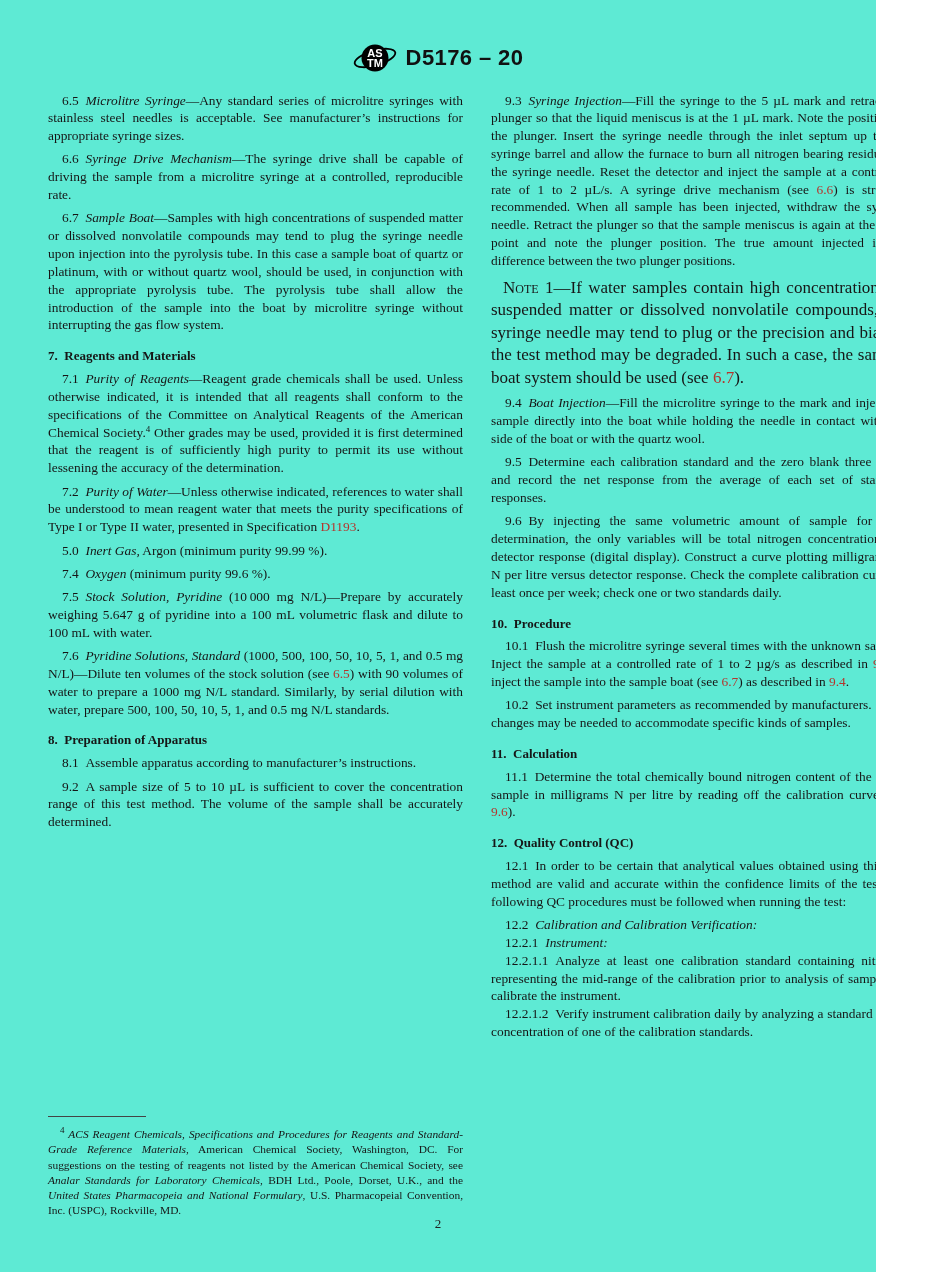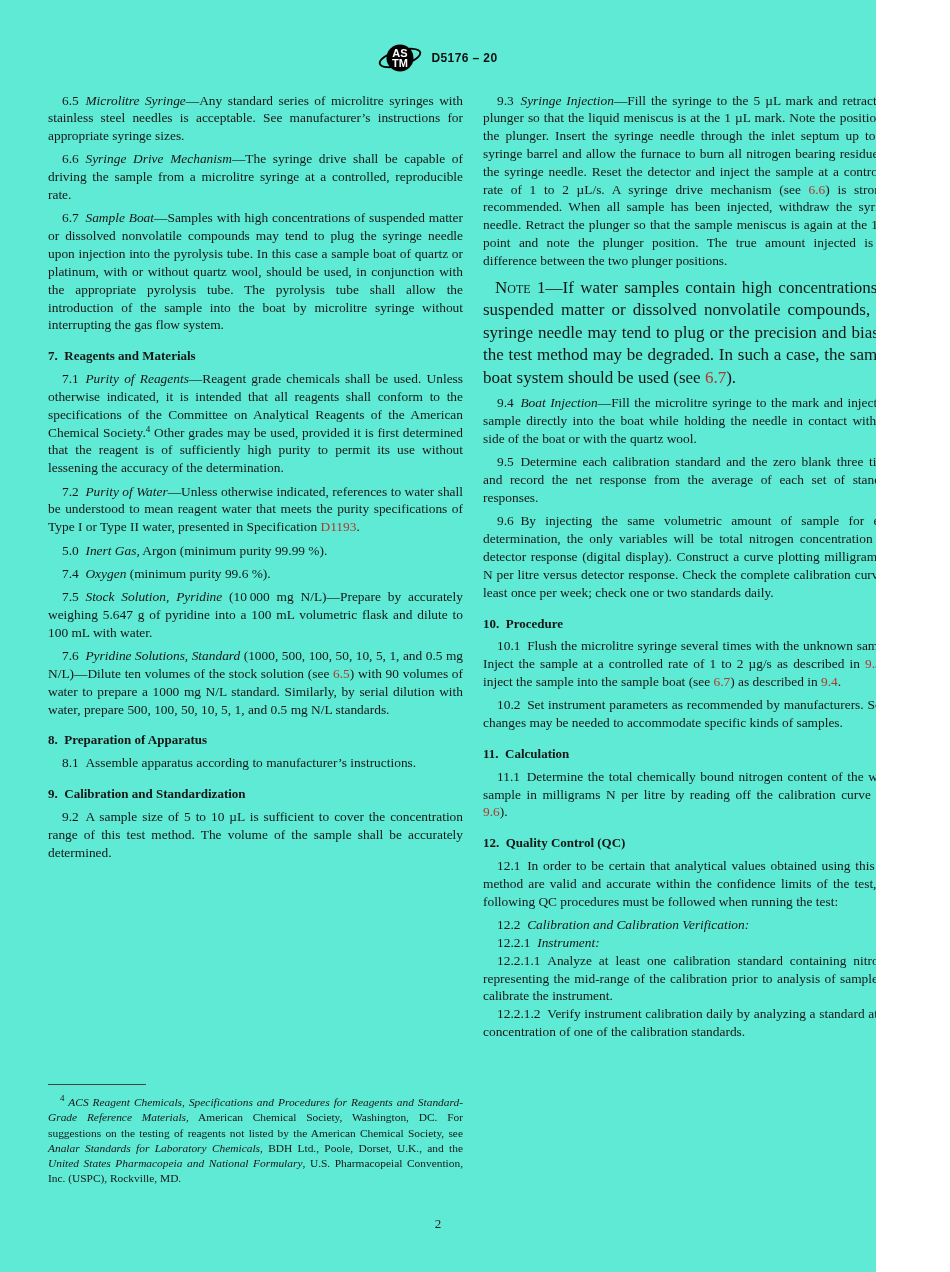--- a/index.html
+++ b/index.html
@@ -12,42 +12,42 @@
   .page {
     position:relative; width:876px; height:1272px;
     background:#5eead4; overflow:hidden;
   }
   .header {
     position:absolute; top:40px; left:0; width:100%;
     display:flex; justify-content:center; align-items:center; gap:9px;
   }
   .designation {
     font-family:"Liberation Sans", sans-serif;
-    font-weight:bold; font-size:12px; letter-spacing:0.4px; color:#111;
+    font-weight:bold; font-size:22px; letter-spacing:0.4px; color:#111;
   }
   .columns {
     position:absolute; top:86px; left:48px; width:858px;
-    display:flex; gap:20px;
+    display:flex; gap:28px;
   }
   .col { width:415px; font-size:13.4px; line-height:1.33; text-align:justify; }
   .col p.para { text-indent:14px; margin-top:5.5px; }
   .col h2.heading {
     font-size:13px; font-weight:bold; text-align:left;
     margin-top:13px; margin-bottom:1px;
   }
   .col p.note {
     font-size:17px; line-height:1.32; text-indent:12px; margin-top:7px;
   }
   .col p.tight { margin-top:0; }
   .italic { font-style:italic; }
   a.link { color:var(--link-color,#b5342c); text-decoration:none; cursor:pointer; }
   .sup { vertical-align:super; font-size:9px; line-height:0; }
   .smallcaps { font-variant:small-caps; }
   .footnote {
-    position:absolute; left:48px; top:1084px; width:415px;
+    position:absolute; left:48px; top:1116px; width:415px;
     font-size:11.4px; line-height:1.34; text-align:justify;
   }
   .footnote-rule {
     width:98px; height:0; border-top:1.2px solid #444; margin-bottom:10px;
   }
   .footnote p { text-indent:12px; }
   .footer-page {
     position:absolute; top:1216px; left:0; width:100%;
     text-align:center; font-size:13px; color:#222;
   }
@@ -77,21 +77,20 @@
         <p class="para"><span>6.7 </span><span class="italic">Sample Boat</span><span>—Samples with high concentrations of suspended matter or dissolved nonvolatile compounds may tend to plug the syringe needle upon injection into the pyrolysis tube. In this case a sample boat of quartz or platinum, with or without quartz wool, should be used, in conjunction with the appropriate pyrolysis tube. The pyrolysis tube shall allow the introduction of the sample into the boat by microlitre syringe without interrupting the gas flow system.</span></p>
         <h2 class="heading"><span>7. Reagents and Materials</span></h2>
         <p class="para"><span>7.1 </span><span class="italic">Purity of Reagents</span><span>—Reagent grade chemicals shall be used. Unless otherwise indicated, it is intended that all reagents shall conform to the specifications of the Committee on Analytical Reagents of the American Chemical Society.</span><span class="sup">4</span><span> Other grades may be used, provided it is first determined that the reagent is of sufficiently high purity to permit its use without lessening the accuracy of the determination.</span></p>
         <p class="para"><span>7.2 </span><span class="italic">Purity of Water</span><span>—Unless otherwise indicated, references to water shall be understood to mean reagent water that meets the purity specifications of Type I or Type II water, presented in Specification </span><a class="link" href="#">D1193</a><span>.</span></p>
         <p class="para"><span>5.0 </span><span class="italic">Inert Gas,</span><span> Argon (minimum purity 99.99 %).</span></p>
         <p class="para"><span>7.4 </span><span class="italic">Oxygen</span><span> (minimum purity 99.6 %).</span></p>
         <p class="para"><span>7.5 </span><span class="italic">Stock Solution, Pyridine</span><span> (10 000 mg N/L)—Prepare by accurately weighing 5.647 g of pyridine into a 100 mL volumetric flask and dilute to 100 mL with water.</span></p>
         <p class="para"><span>7.6 </span><span class="italic">Pyridine Solutions, Standard</span><span> (1000, 500, 100, 50, 10, 5, 1, and 0.5 mg N/L)—Dilute ten volumes of the stock solution (see </span><a class="link" href="#">6.5</a><span>) with 90 volumes of water to prepare a 1000 mg N/L standard. Similarly, by serial dilution with water, prepare 500, 100, 50, 10, 5, 1, and 0.5 mg N/L standards.</span></p>
         <h2 class="heading"><span>8. Preparation of Apparatus</span></h2>
         <p class="para"><span>8.1 Assemble apparatus according to manufacturer’s instructions.</span></p>
-        <h2 class="heading"><span>9. Calibration and Standardization</span></h2>
         <p class="para"><span>9.2 A sample size of 5 to 10 µL is sufficient to cover the concentration range of this test method. The volume of the sample shall be accurately determined.</span></p>
       </div>
     <div class="col">
         <p class="para"><span>9.3 </span><span class="italic">Syringe Injection</span><span>—Fill the syringe to the 5 µL mark and retract the plunger so that the liquid meniscus is at the 1 µL mark. Note the position of the plunger. Insert the syringe needle through the inlet septum up to the syringe barrel and allow the furnace to burn all nitrogen bearing residue off the syringe needle. Reset the detector and inject the sample at a controlled rate of 1 to 2 µL/s. A syringe drive mechanism (see </span><a class="link" href="#">6.6</a><span>) is strongly recommended. When all sample has been injected, withdraw the syringe needle. Retract the plunger so that the sample meniscus is again at the 1 µL point and note the plunger position. The true amount injected is the difference between the two plunger positions.</span></p>
         <p class="note"><span class="smallcaps">Note</span><span> 1—If water samples contain high concentrations of suspended matter or dissolved nonvolatile compounds, the syringe needle may tend to plug or the precision and bias of the test method may be degraded. In such a case, the sample boat system should be used (see </span><a class="link" href="#">6.7</a><span>).</span></p>
         <p class="para"><span>9.4 </span><span class="italic">Boat Injection</span><span>—Fill the microlitre syringe to the mark and inject the sample directly into the boat while holding the needle in contact with the side of the boat or with the quartz wool.</span></p>
         <p class="para"><span>9.5 Determine each calibration standard and the zero blank three times and record the net response from the average of each set of standard responses.</span></p>
         <p class="para"><span>9.6 By injecting the same volumetric amount of sample for each determination, the only variables will be total nitrogen concentration and detector response (digital display). Construct a curve plotting milligrams of N per litre versus detector response. Check the complete calibration curve at least once per week; check one or two standards daily.</span></p>
         <h2 class="heading"><span>10. Procedure</span></h2>
         <p class="para"><span>10.1 Flush the microlitre syringe several times with the unknown sample. Inject the sample at a controlled rate of 1 to 2 µg/s as described in </span><a class="link" href="#">9.3</a><span> or inject the sample into the sample boat (see </span><a class="link" href="#">6.7</a><span>) as described in </span><a class="link" href="#">9.4</a><span>.</span></p>

